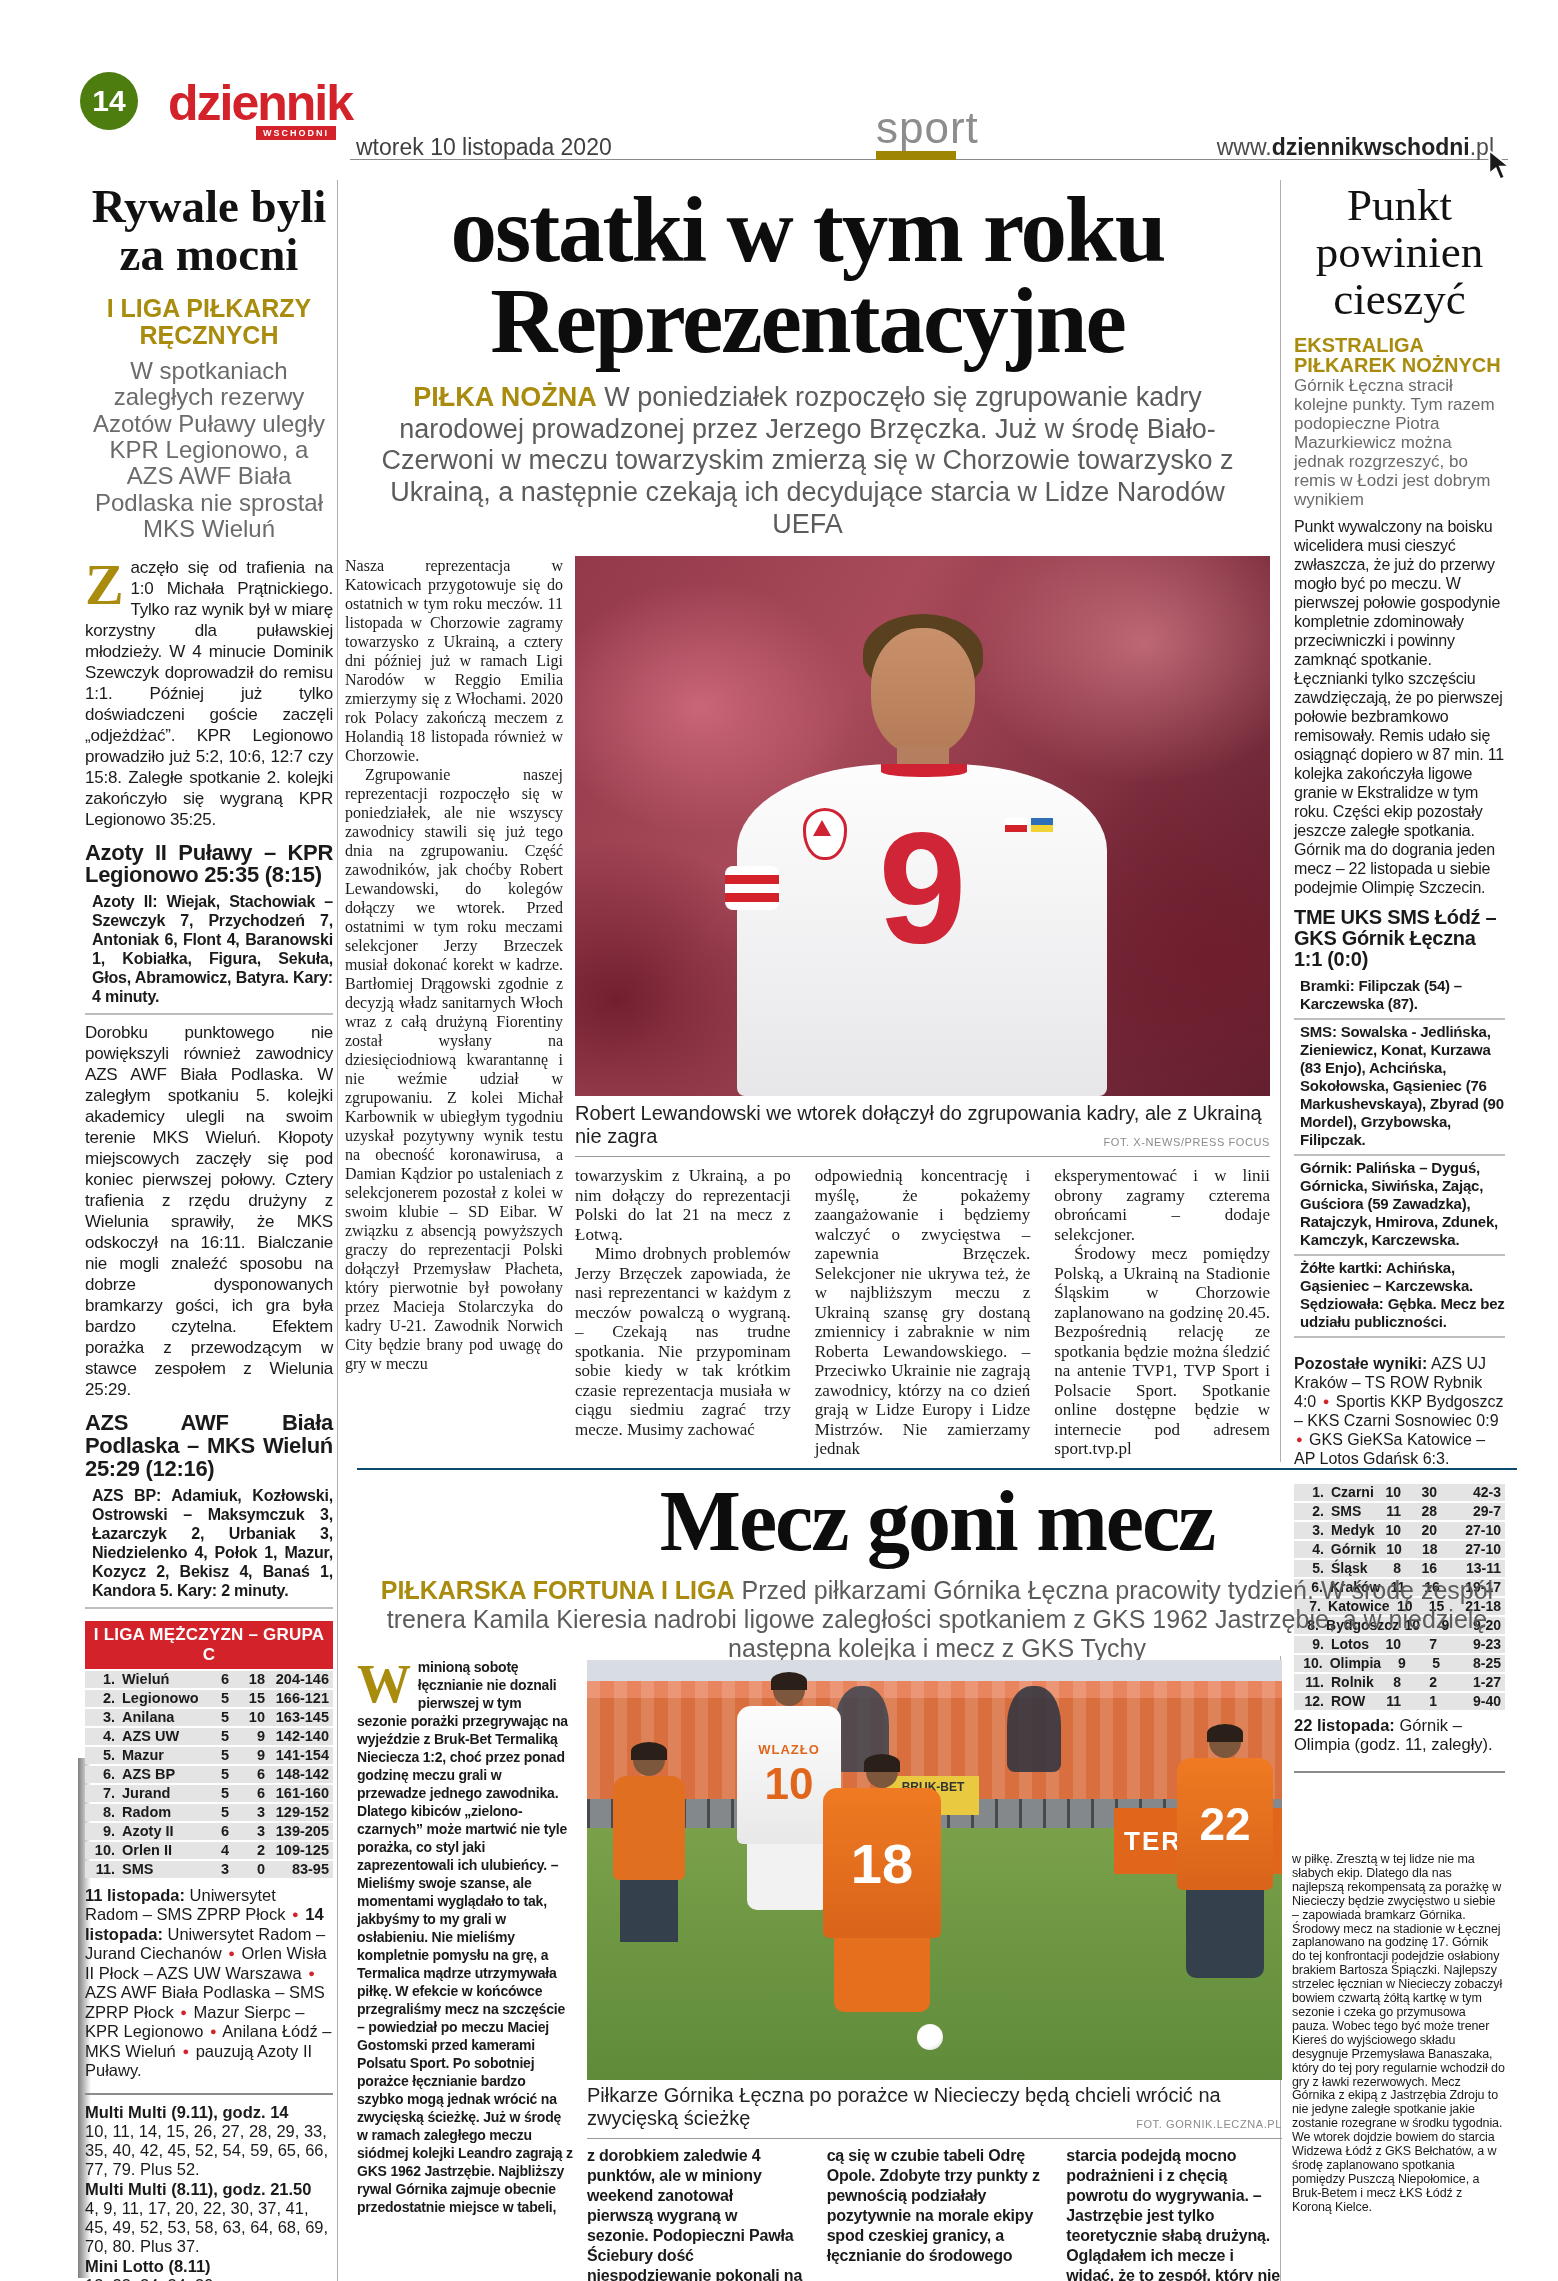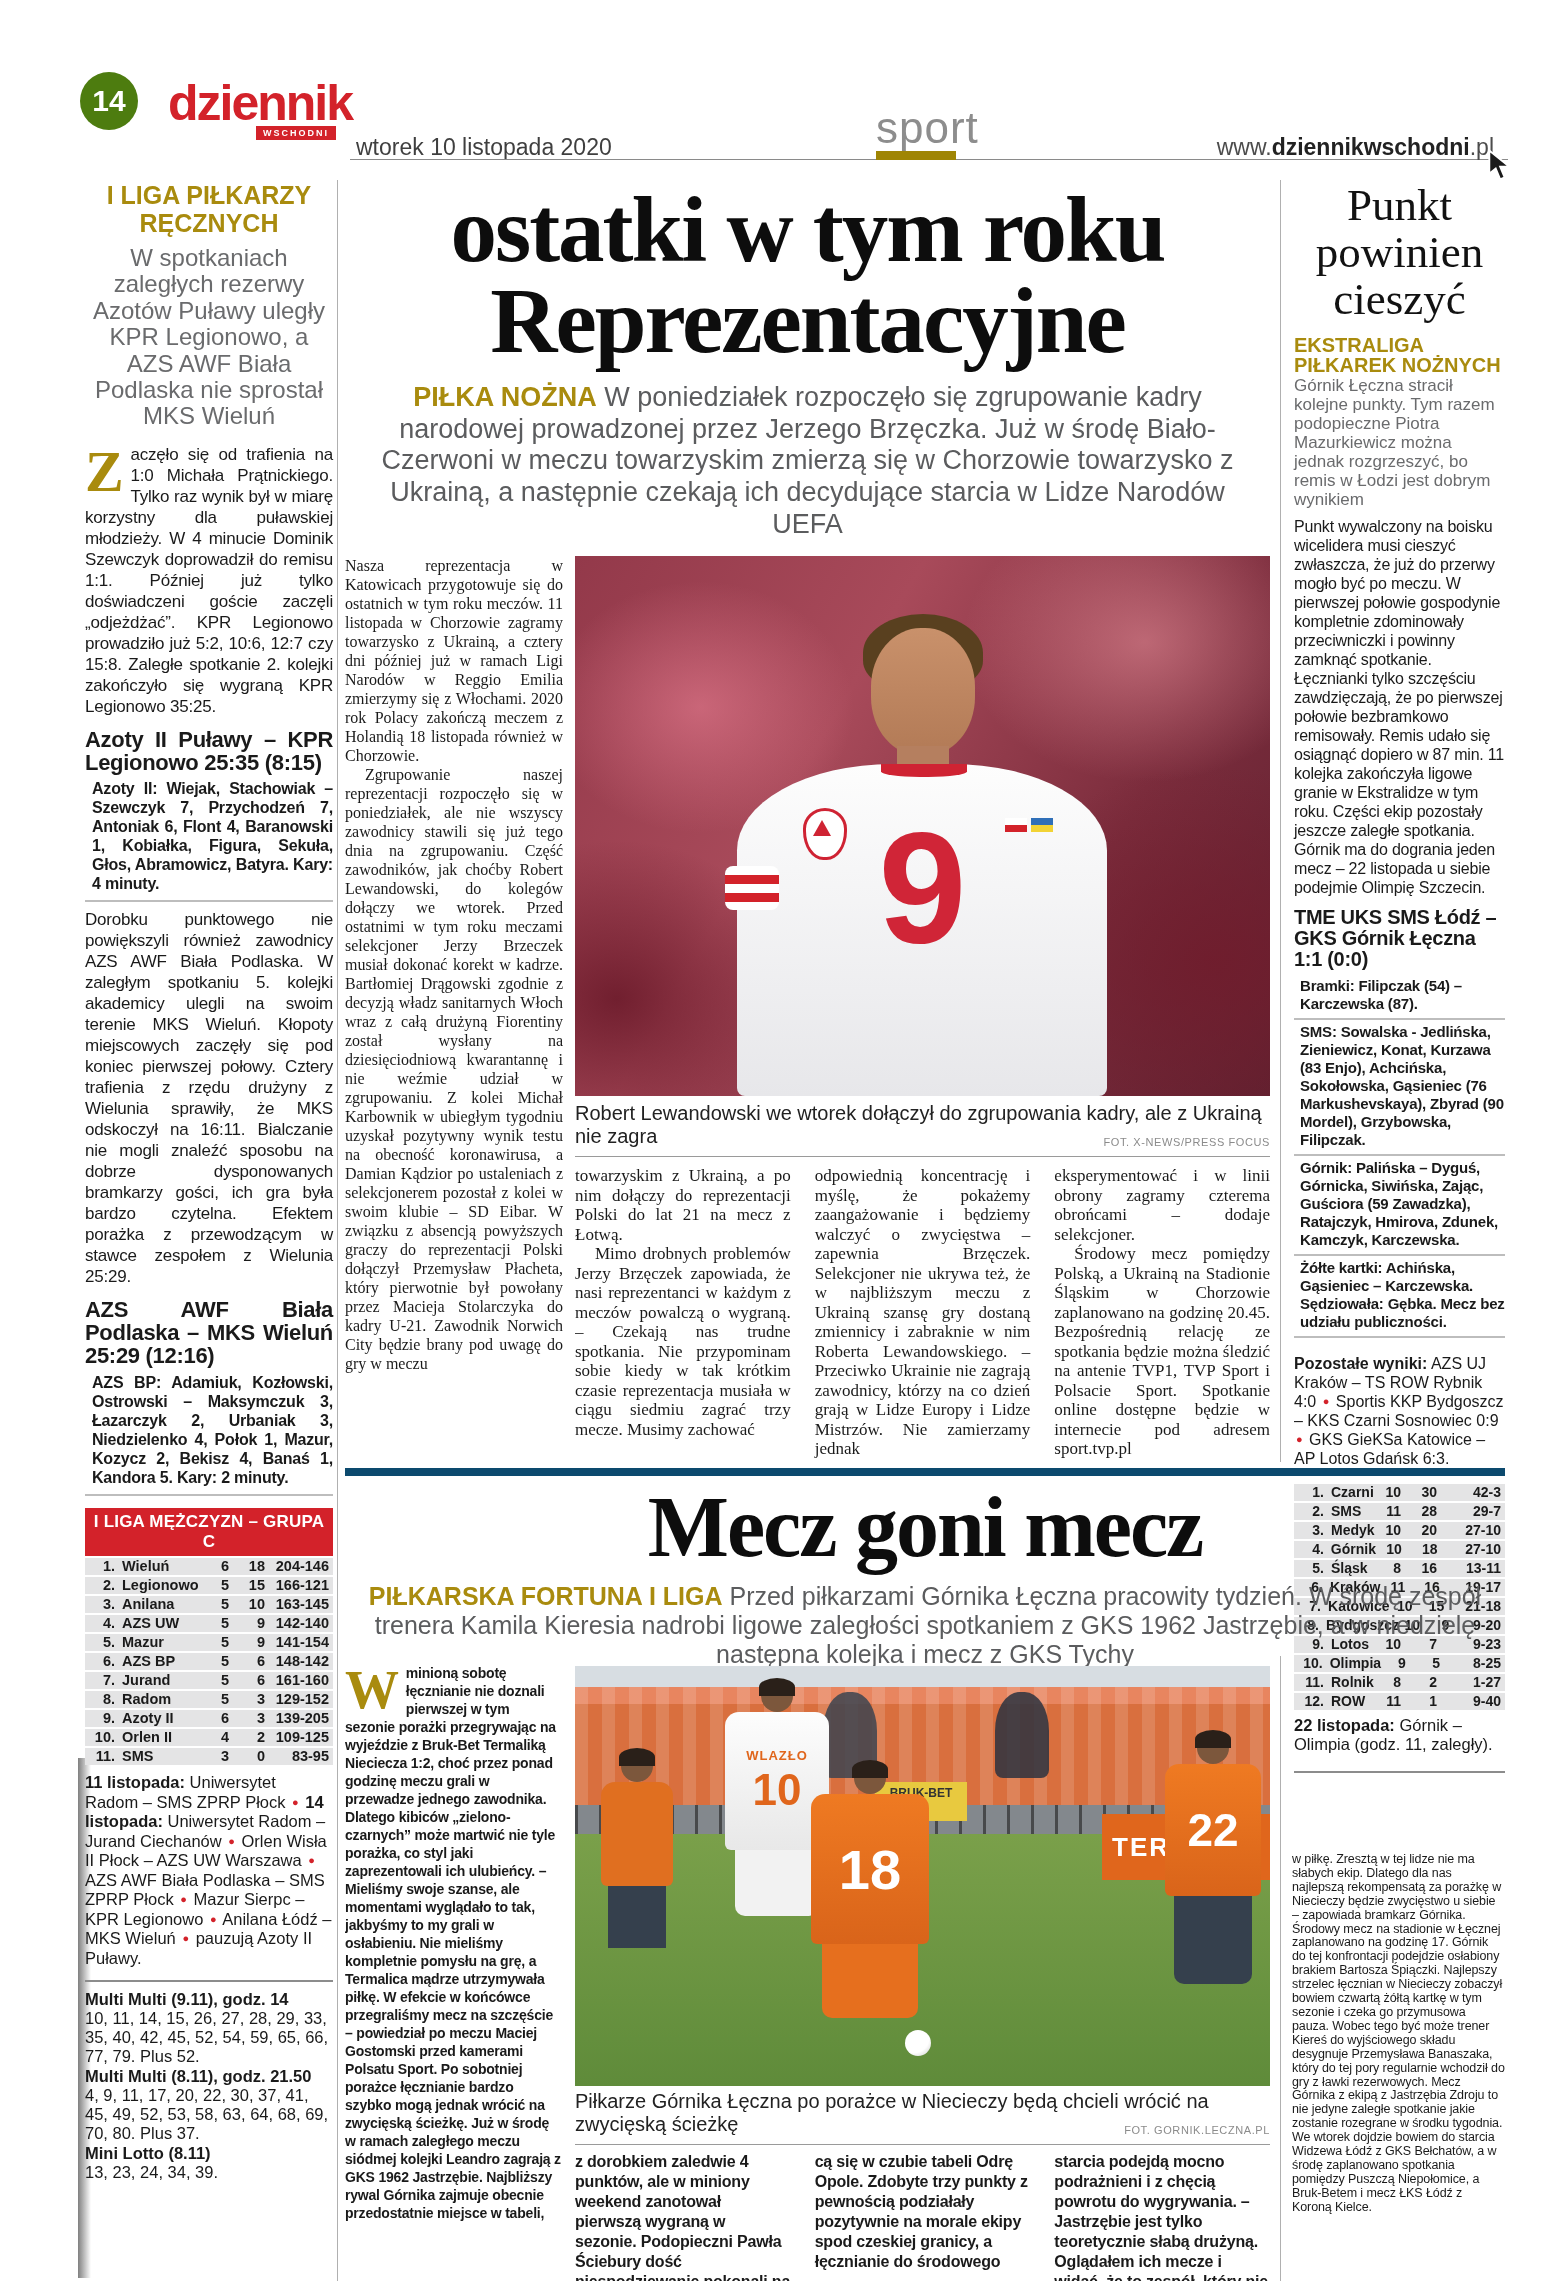--- a/index.html
+++ b/index.html
@@ -111,21 +111,21 @@
   .rep-row{font-size:15px;font-weight:600;line-height:18px;border-bottom:2px solid #bdbdbd;
         padding:3px 0 5px 6px;letter-spacing:-.2px}
   .rep-row b{font-weight:700}
   .others{font-size:16px;line-height:19px;}
   .rtable{margin-top:6px}
   .rtable .trow{font-size:14px}
   .rfoot{font-size:16.5px;line-height:19px;margin-top:6px}
   .endrule{border-top:2px solid #8c8c8c;margin-top:12px}
 
   
-  .bottom{position:absolute;left:345px;top:1468px;width:1160px;border-top:8px solid #0c4a6e}
+  .bottom{position:absolute;left:357px;top:1468px;width:1160px;border-top:2px solid #0c4a6e}
   .btitle{font-family:"Liberation Serif","DejaVu Serif",serif;font-weight:700;font-size:86px;line-height:1;
         text-align:center;letter-spacing:-2px;margin:8px 0 0;color:#0d0d0d}
   .blead{text-align:center;font-size:25px;line-height:1.16;color:#5b5c5e;margin-top:12px}
   .bcol1{position:absolute;left:0;top:188px;width:216px;height:625px;overflow:hidden;
         font-size:14px;font-weight:600;line-height:18px;letter-spacing:-.2px}
   .bcol1 .dropcap{font-size:54px}
   .photo2{position:absolute;left:230px;top:190px;width:695px;height:420px;overflow:hidden;
      background:linear-gradient(180deg,#d7dde2 0 5%,#e8855f 5% 9%,#d96f3e 9% 33%,#83888d 33% 40%,#7aa04a 40%,#5f8b3a 100%)}
   .photo2::before{content:"";position:absolute;left:0;top:5%;width:100%;height:28%;
      background:repeating-linear-gradient(90deg,rgba(255,255,255,.14) 0 13px,transparent 13px 27px)}
@@ -187,20 +187,21 @@
         <polygon points="1,1 1,15.5 5,12.2 7.8,19 10.6,17.8 7.8,11 13.4,11" fill="#1a1a1a" stroke="#fff" stroke-width="1.2"></polygon>
       </svg>
   </div>
 
   <div class="vrule vr1"></div>
   <div class="vrule vr2a"></div>
   <div class="vrule vr2b"></div>
   <div class="scan-shadow"></div>
 
   <div class="lcol">
+    <h2 class="ltitle">Rywale byli za mocni</h2>
     <div class="kicker">I LIGA PIŁKARZY RĘCZNYCH</div>
     <div class="llead">W spotkaniach zaległych rezerwy Azotów Puławy uległy KPR Legionowo, a AZS AWF Biała Podlaska nie sprostał MKS Wieluń</div>
     <div class="lbody">
       <p style="margin:0"><span class="dropcap">Z</span><span>aczęło się od trafienia na 1:0 Michała Prątnickiego. Tylko raz wynik był w miarę korzystny dla puławskiej młodzieży. W 4 minucie Dominik Szewczyk doprowadził do remisu 1:1. Później już tylko doświadczeni goście zaczęli „odjeżdżać”. KPR Legionowo prowadziło już 5:2, 10:6, 12:7 czy 15:8. Zaległe spotkanie 2. kolejki zakończyło się wygraną KPR Legionowo 35:25.</span></p>
       <div class="match-head">Azoty II Puławy – KPR Legionowo 25:35 (8:15)</div>
       <div class="lineup">
         <b>Azoty II:</b>
         <span>Wiejak, Stachowiak – Szewczyk 7, Przychodzeń 7, Antoniak 6, Flont 4, Baranowski 1, Kobiałka, Figura, Sekuła, Głos, Abramowicz, Batyra.</span>
         <b>Kary:</b>
         <span>4 minuty.</span>

